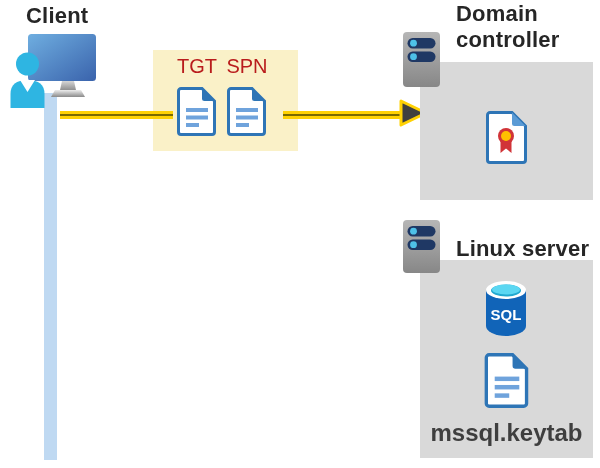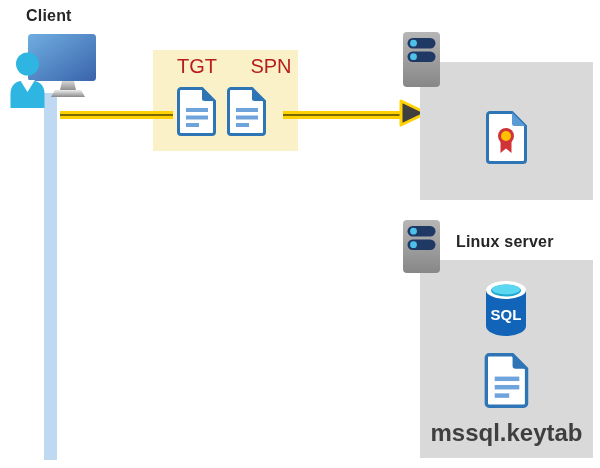--- a/index.html
+++ b/index.html
@@ -2,50 +2,50 @@
 <html><head>
 <meta charset="utf-8">
 <style>
   html,body{margin:0;padding:0;background:#fff;}
   #stage{
     position:relative;width:600px;height:468px;background:#ffffff;
     font-family:"Liberation Sans",sans-serif;overflow:hidden;
   }
   .abs{position:absolute;}
   .heading{
-    font-size:16px;font-weight:bold;color:#262626;line-height:26px;
+    font-size:22px;font-weight:bold;color:#262626;line-height:26px;
     letter-spacing:.2px;
   }
   #client-label{left:26px;top:3px;}
   #client-line{
     left:44px;top:93px;width:13px;height:367px;background:#BFD9F2;
   }
   #client-icon{left:8px;top:27px;}
   #credential-box{
     left:153px;top:50px;width:145px;height:101px;background:#FAF1C8;
   }
   .cred-label{
     top:55px;width:42px;text-align:center;font-size:20px;color:#b91c1c;
   }
   #tgt-label{left:176px;}
-  #spn-label{left:226px;margin-left:24px;}
+  #spn-label{left:226px;}
   #tgt-doc{left:177px;top:86px;}
   #spn-doc{left:227px;top:86px;}
   .arrow-seg{
     top:111px;height:8px;
     background:linear-gradient(to bottom,#FFD103 0 2.8px,#7A6A00 2.8px 5.2px,#FFD103 5.2px 8px);
   }
   #arrow-seg-left{left:60px;width:113px;}
   #arrow-seg-right{left:283px;width:118px;}
   #arrow-head{left:398px;top:98px;}
   .server-box{background:#D9D9D9;}
   #dc-box{left:420px;top:62px;width:173px;height:138px;}
   #linux-box{left:420px;top:260px;width:173px;height:198px;}
   #dc-label{left:456px;top:1px;width:122px;}
-  #linux-label{left:456px;top:229px;width:140px;white-space:nowrap;}
+  #linux-label{left:456px;top:236px;width:140px;white-space:nowrap;}
   #dc-server-icon{left:402px;top:31px;}
   #linux-server-icon{left:402px;top:219px;}
   #cert-icon{left:486px;top:110px;}
   #sql-icon{left:483px;top:279px;}
   #keytab-doc{left:484px;top:352px;}
   #keytab-label{
     left:420px;top:419px;width:173px;text-align:center;
     font-size:24px;color:#3F3F3F;font-weight:bold;
   }
 </style>
@@ -106,20 +106,21 @@
     <rect x="9" y="37" width="13" height="4" fill="#6FA3DC"></rect>
   </svg>
 
   <div class="abs arrow-seg" id="arrow-seg-left"></div>
   <div class="abs arrow-seg" id="arrow-seg-right"></div>
   <svg class="abs" id="arrow-head" width="32" height="30" viewBox="0 0 32 30">
     <polygon points="3,3 28,15 3,27" fill="#3F3F3F" stroke="#FFD103" stroke-width="3" stroke-linejoin="round"></polygon>
   </svg>
 
   <div class="abs server-box" id="dc-box"></div>
+  <div class="abs heading" id="dc-label">Domain controller</div>
 
   <svg class="abs" id="dc-server-icon" width="39" height="57" viewBox="0 0 39 57">
     <defs>
       <linearGradient id="gsrv1" x1="0" y1="0" x2="0" y2="1">
         <stop offset="0" stop-color="#B6B6B6"></stop>
           <stop offset="1" stop-color="#878787"></stop>
       </linearGradient>
     </defs>
     <rect x="1" y="1" width="37" height="55" rx="4" fill="url(#gsrv1)"></rect>
     <rect x="5.5" y="7" width="28" height="10.5" rx="5.25" fill="#1F3864"></rect>

